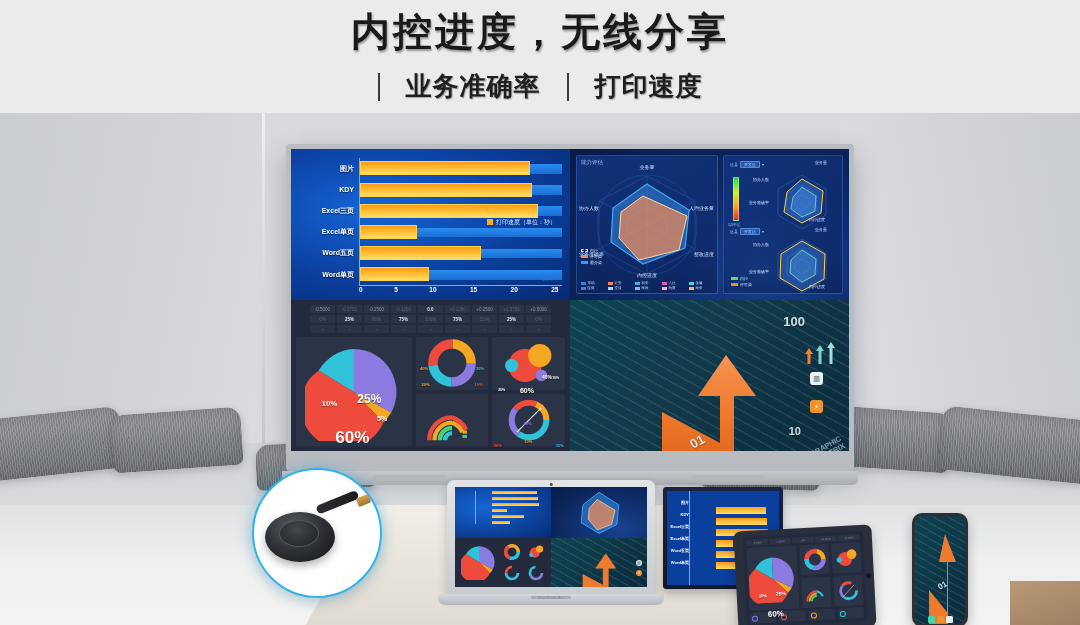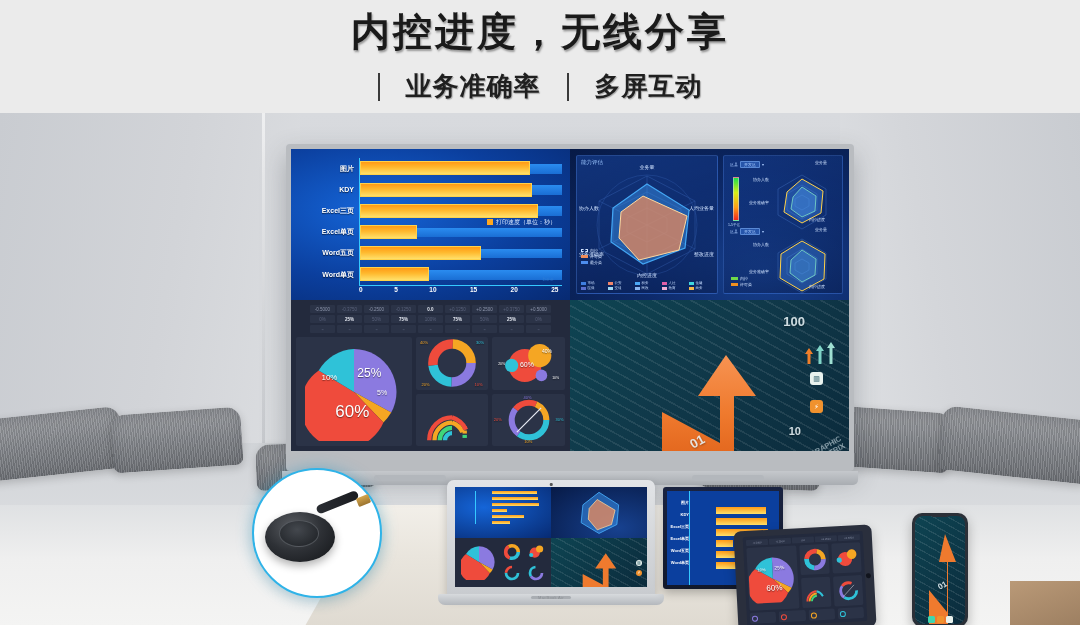--- a/index.html
+++ b/index.html
@@ -196,21 +196,21 @@
   }
   .tb-cell.dim { color:#59617a; }
   .tb-cell.on { color:#e8ecf5; font-weight:700; }
   .pie-body { flex:1; display:flex; gap:4px; }
   .pie-big {
     flex:1.55; background:#2b3347; border-radius:2px;
     position:relative; display:flex; align-items:center; justify-content:center;
   }
   .pie-grid { flex:2; display:grid; grid-template-columns:1fr 1fr; grid-template-rows:1fr 1fr; gap:4px; }
   .pie-cell { background:#2b3347; border-radius:2px; position:relative; display:flex; align-items:center; justify-content:center; }
-  .pie-pct { position:absolute; font-weight:400; color:#fff; text-shadow:0 1px 1px rgba(0,0,0,.5); }
+  .pie-pct { position:absolute; font-weight:700; color:#fff; text-shadow:0 1px 1px rgba(0,0,0,.5);margin-top:26px; }
 
   
   .q-arrow {
     position:relative; overflow:hidden;
     background:linear-gradient(135deg,#0e4452 0%,#10394a 45%,#0b2b3c 100%);
   }
   .stripes {
     position:absolute; inset:-20%;
     background:repeating-linear-gradient(29deg,rgba(255,255,255,.085) 0 1.6px,rgba(255,255,255,0) 1.6px 9px);
   }
@@ -330,21 +330,21 @@
 <body>
 
 <div class="page">
 
   <div class="header">
     <div class="headline">内控进度，无线分享</div>
     <div class="subline">
       <span class="sub-div"></span>
       <span>业务准确率</span>
       <span class="sub-div"></span>
-      <span>多屏互动</span>
+      <span>打印速度</span>
     </div>
   </div>
 
   <div class="scene">
     <div class="wall-left"></div>
     <div class="wall-right"></div>
     <div class="wall-seam"></div>
     <div class="floor"></div>
     <div class="floor-wood"></div>
 

